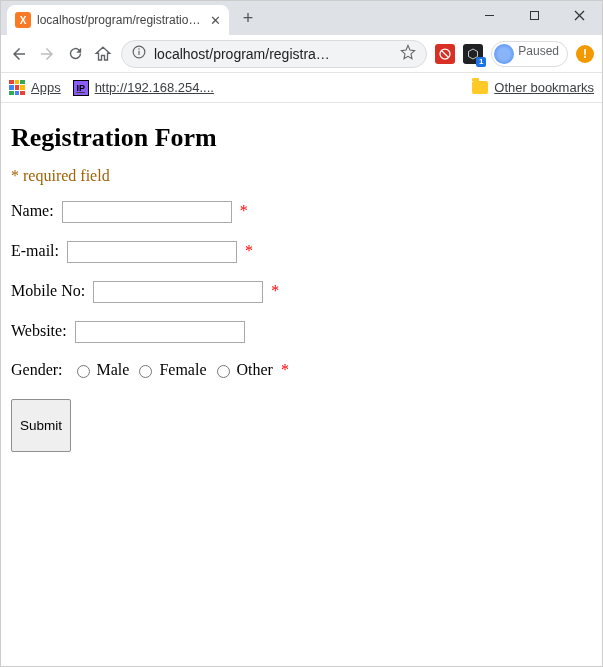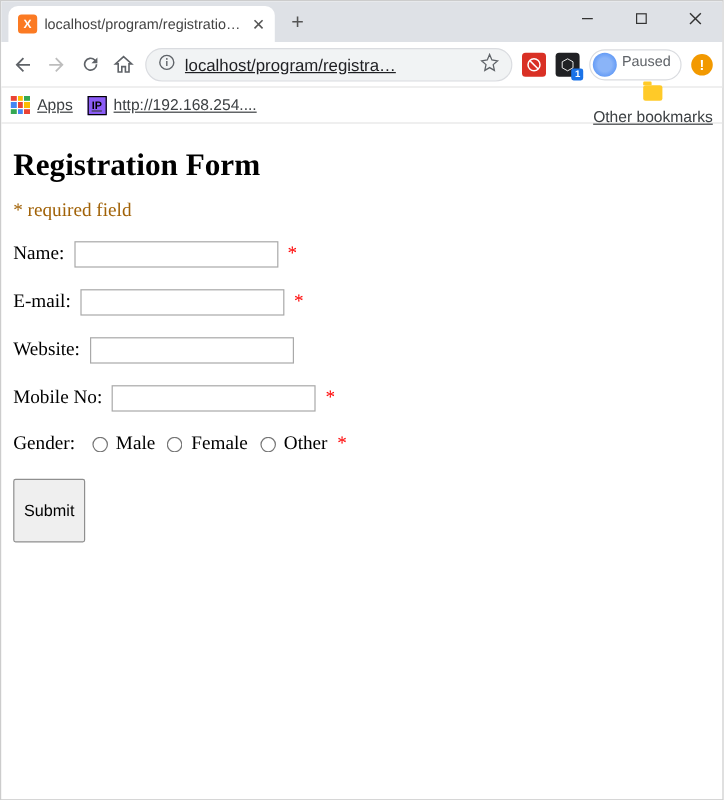--- a/index.html
+++ b/index.html
@@ -115,21 +115,20 @@
       background: #f1f3f4;
       font-size: 14px;
       color: #202124;
       min-width: 0;
     }
     .omnibox .url {
       white-space: nowrap;
       overflow: hidden;
       text-overflow: ellipsis;
       max-width: 190px;
-      text-decoration: underline;
     }
     .omnibox .star { margin-left: auto; color: #5f6368; }
     .ext-icon {
       width: 20px; height: 20px;
       display: flex;
       align-items: center;
       justify-content: center;
       border-radius: 3px;
       font-size: 10px;
       font-weight: bold;
@@ -207,21 +206,21 @@
       width: 16px; height: 16px;
       background: #8b5cf6;
       color: #000;
       font-size: 9px;
       font-weight: bold;
       display: flex;
       align-items: center;
       justify-content: center;
       border: 1px solid #000;
     }
-    .bk-right { margin-left: auto; display: flex; align-items: center; gap: 6px; flex-direction: column; }
+    .bk-right { margin-left: auto; display: flex; align-items: center; gap: 6px; }
     .folder-icon {
       width: 16px; height: 13px;
       background: #ffca28;
       border-radius: 2px;
       position: relative;
     }
     .folder-icon::before {
       content: "";
       position: absolute;
       top: -3px; left: 0;
@@ -386,28 +385,28 @@
     <span class="asterisk">*</span>
   </div>
 
   <div class="row">
     <label>E-mail:</label>
     <input type="text" style="">
     <span class="asterisk">*</span>
   </div>
 
   <div class="row">
-    <label>Website:</label>
-    <input type="text" style="">
-  </div>
-
-  <div class="row">
     <label>Mobile No:</label>
     <input type="text" style="">
     <span class="asterisk">*</span>
+  </div>
+
+  <div class="row">
+    <label>Website:</label>
+    <input type="text" style="">
   </div>
 
   <div class="row">
     <label>Gender:</label>
     <input type="radio" name="g" style="">
     <span>Male</span>
     <input type="radio" name="g" style="">
     <span>Female</span>
     <input type="radio" name="g" style="">
     <span>Other</span>

